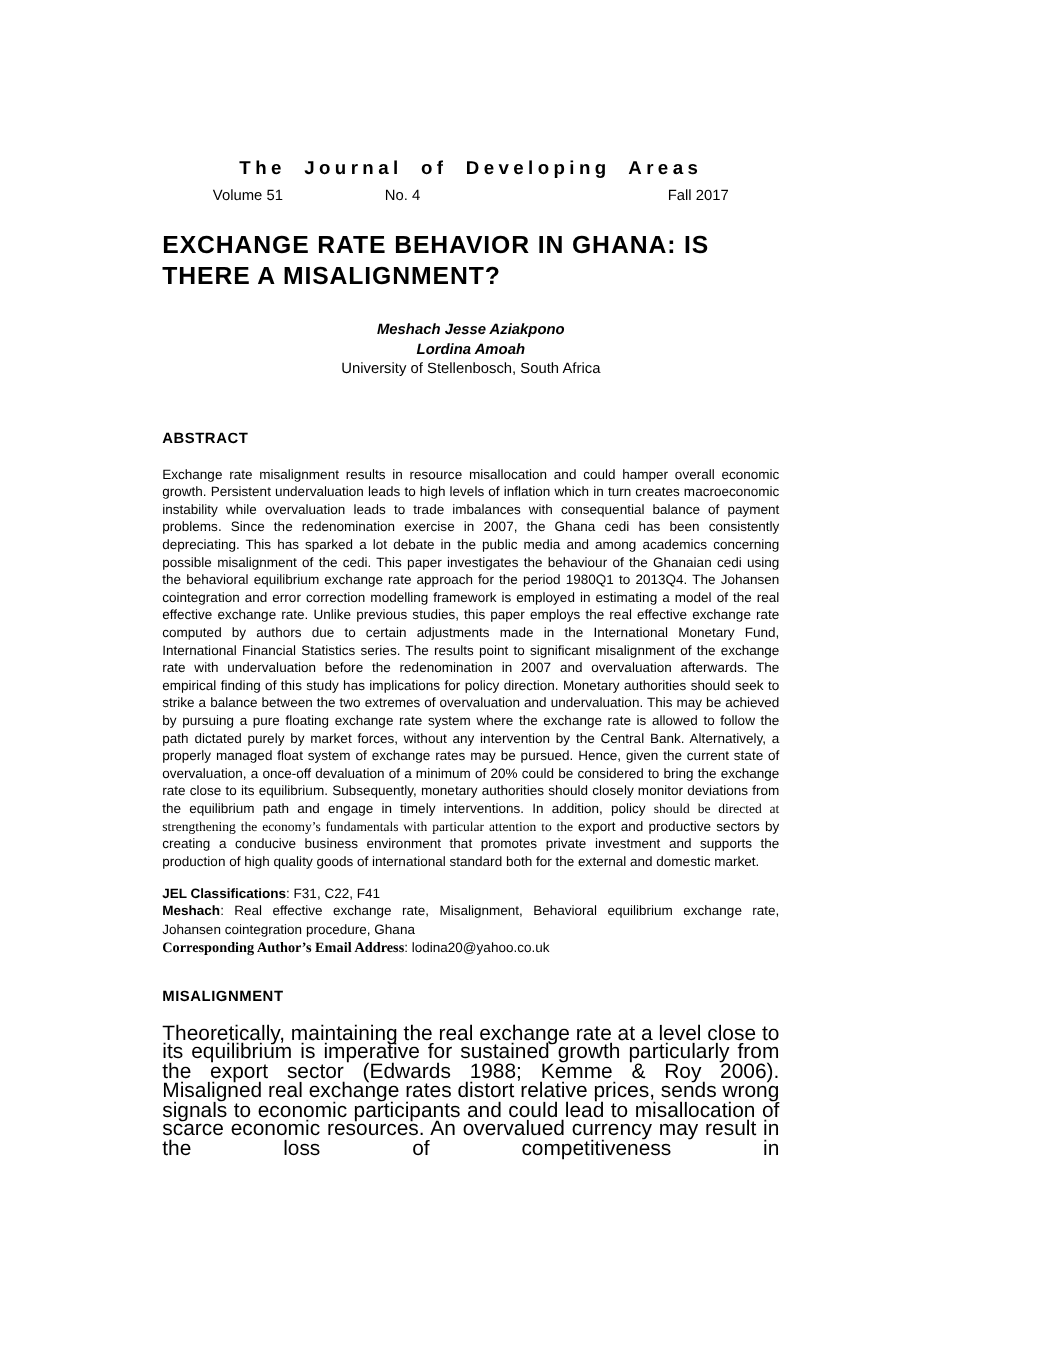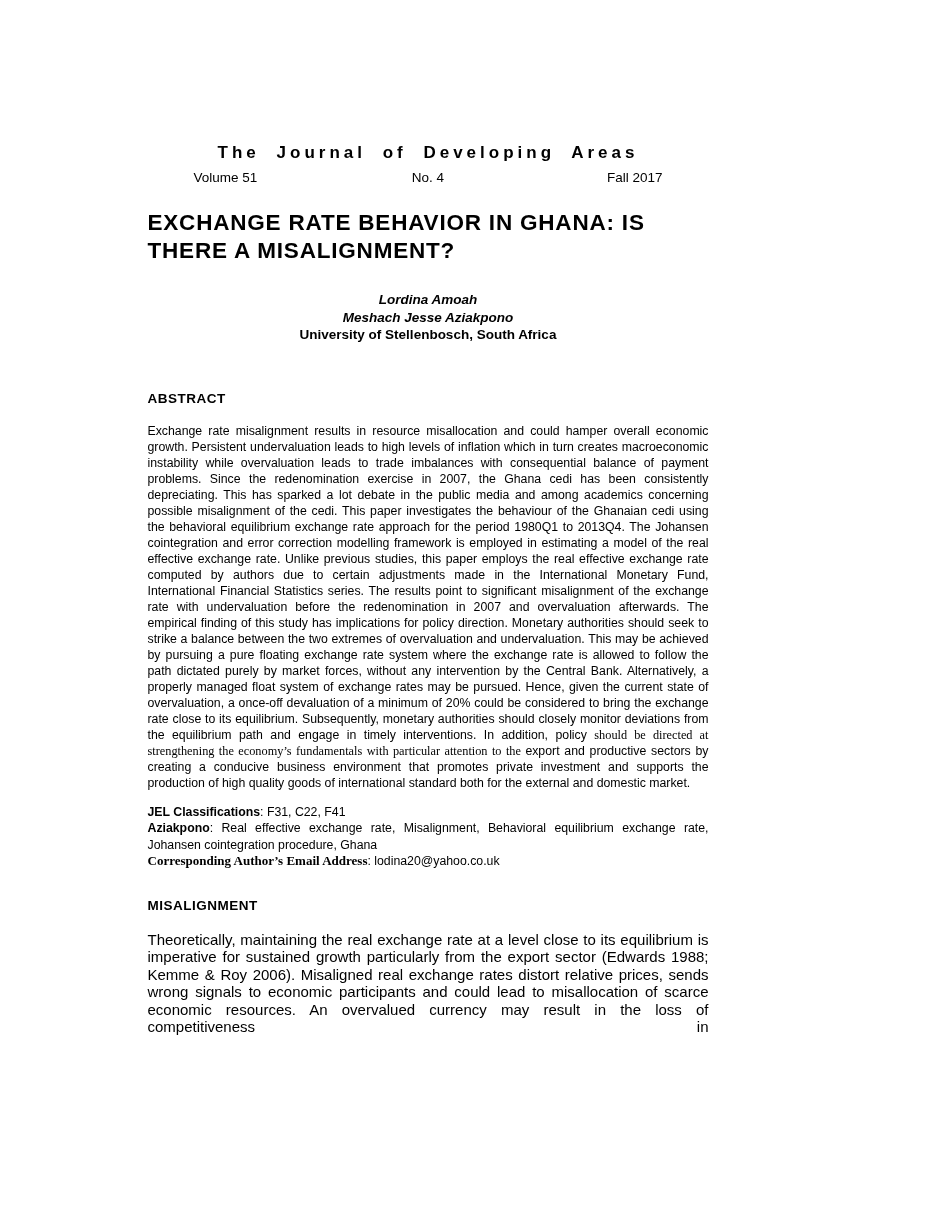--- a/index.html
+++ b/index.html
@@ -28,38 +28,38 @@
   }
   .vol-row {
     display: flex;
     margin-top: 5px;
     padding: 0 46px;
     font-size: 13.5px;
     line-height: 17px;
   }
   .vol-row .cell { flex: 1; }
   .vol-row .c-left { text-align: left; }
-  .vol-row .c-center { text-align: center; }
+  .vol-row .c-center { }
   .vol-row .c-right { text-align: right; }
   .title {
     margin: 23px 0 0 0;
     font-size: 22.5px;
     font-weight: bold;
     letter-spacing: 0.8px;
     line-height: 28px;
   }
   .title .tl { display: block; }
   .authors {
     margin-top: 26px;
     text-align: center;
     font-size: 13.5px;
     line-height: 17.5px;
   }
   .author { font-weight: bold; font-style: italic; }
-  .affil { font-style: normal; font-weight: bold; }
+  .affil { font-style: normal; font-weight: normal; }
   .sec {
     margin: 46px 0 0 0;
     font-size: 13.5px;
     font-weight: bold;
     letter-spacing: 0.5px;
     line-height: 17px;
   }
   .abs {
     margin: 16px 0 0 0;
     font-size: 12.3px;
@@ -75,21 +75,21 @@
   .meta p { margin: 0; text-align: justify; }
   .b { font-weight: bold; }
   .corr-label {
     font-family: "Liberation Serif", serif;
     font-weight: bold;
     font-size: 13px;
   }
   .sec.intro-h { margin-top: 27px; }
   .intro {
     margin: 17px 0 0 0;
-    font-size: 15px;
+    font-size: 19px;
     line-height: 17.5px;
     text-align: justify;
     text-align-last: justify;
   }
 </style>
 </head>
 <body>
 
 <div class="page">
   <div class="col">
@@ -102,32 +102,32 @@
         <span class="cell c-right">Fall 2017</span>
       </div>
     </div>
 
     <h1 class="title">
       <span class="tl">EXCHANGE RATE BEHAVIOR IN GHANA: IS</span>
       <span class="tl">THERE A MISALIGNMENT?</span>
     </h1>
 
     <div class="authors">
+      <div class="author">Meshach Jesse Aziakpono</div>
       <div class="author">Lordina Amoah</div>
-      <div class="author">Meshach Jesse Aziakpono</div>
       <div class="affil">University of Stellenbosch, South Africa</div>
     </div>
 
     <h2 class="sec">ABSTRACT</h2>
 
     <p class="abs"><span>Exchange rate misalignment results in resource misallocation and could hamper overall economic growth. Persistent undervaluation leads to high levels of inflation which in turn creates macroeconomic instability while overvaluation leads to trade imbalances with consequential balance of payment problems. Since the redenomination exercise in 2007, the Ghana cedi has been consistently depreciating. This has sparked a lot debate in the public media and among academics concerning possible misalignment of the cedi. This paper investigates the behaviour of the Ghanaian cedi using the behavioral equilibrium exchange rate approach for the period 1980Q1 to 2013Q4. The Johansen cointegration and error correction modelling framework is employed in estimating a model of the real effective exchange rate. Unlike previous studies, this paper employs the real effective exchange rate computed by authors due to certain adjustments made in the International Monetary Fund, International Financial Statistics series. The results point to significant misalignment of the exchange rate with undervaluation before the redenomination in 2007 and overvaluation afterwards. The empirical finding of this study has implications for policy direction. Monetary authorities should seek to strike a balance between the two extremes of overvaluation and undervaluation. This may be achieved by pursuing a pure floating exchange rate system where the exchange rate is allowed to follow the path dictated purely by market forces, without any intervention by the Central Bank. Alternatively, a properly managed float system of exchange rates may be pursued. Hence, given the current state of overvaluation, a once-off devaluation of a minimum of 20% could be considered to bring the exchange rate close to its equilibrium. Subsequently, monetary authorities should closely monitor deviations from the equilibrium path and engage in timely interventions. In addition, policy </span><span class="serif">should be directed at strengthening the economy’s fundamentals with particular attention to the </span><span>export and productive sectors by creating a conducive business environment that promotes private investment and supports the production of high quality goods of international standard both for the external and domestic market.</span></p>
 
     <div class="meta">
       <p><span class="b">JEL Classifications</span><span>: F31, C22, F41</span></p>
-      <p><span class="b">Aziakpono</span><span>: Real effective exchange rate, Misalignment, Behavioral equilibrium exchange rate, Johansen cointegration procedure, Ghana</span></p>
+      <p><span class="b">Meshach</span><span>: Real effective exchange rate, Misalignment, Behavioral equilibrium exchange rate, Johansen cointegration procedure, Ghana</span></p>
       <p><span class="corr-label">Corresponding Author’s Email Address</span><span>: lodina20@yahoo.co.uk</span></p>
     </div>
 
     <h2 class="sec intro-h">MISALIGNMENT</h2>
 
     <p class="intro">Theoretically, maintaining the real exchange rate at a level close to its equilibrium is imperative for sustained growth particularly from the export sector (Edwards 1988; Kemme &amp; Roy 2006). Misaligned real exchange rates distort relative prices, sends wrong signals to economic participants and could lead to misallocation of scarce economic resources. An overvalued currency may result in the loss of competitiveness in</p>
 
   </div>
 </div>
 

